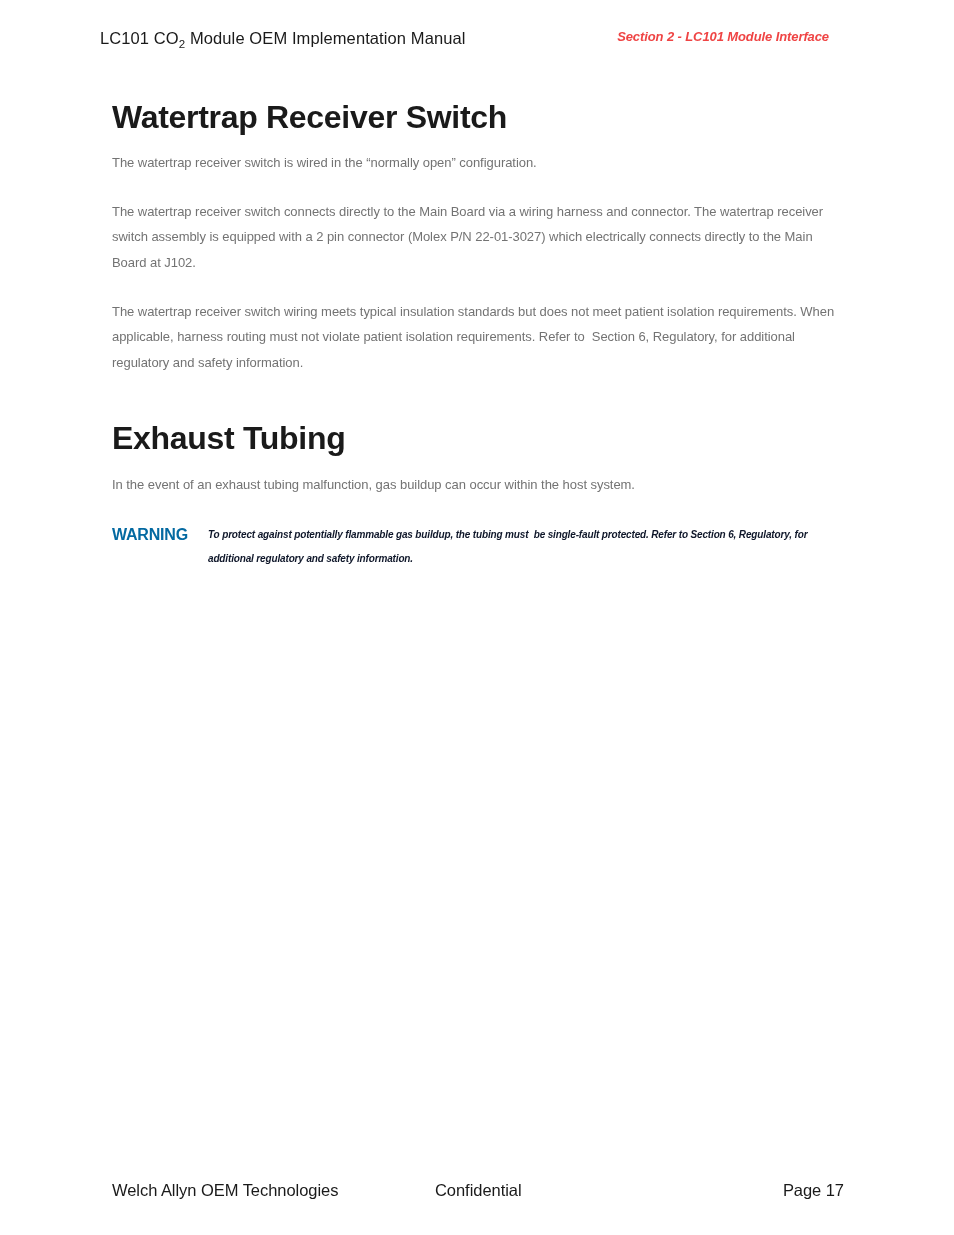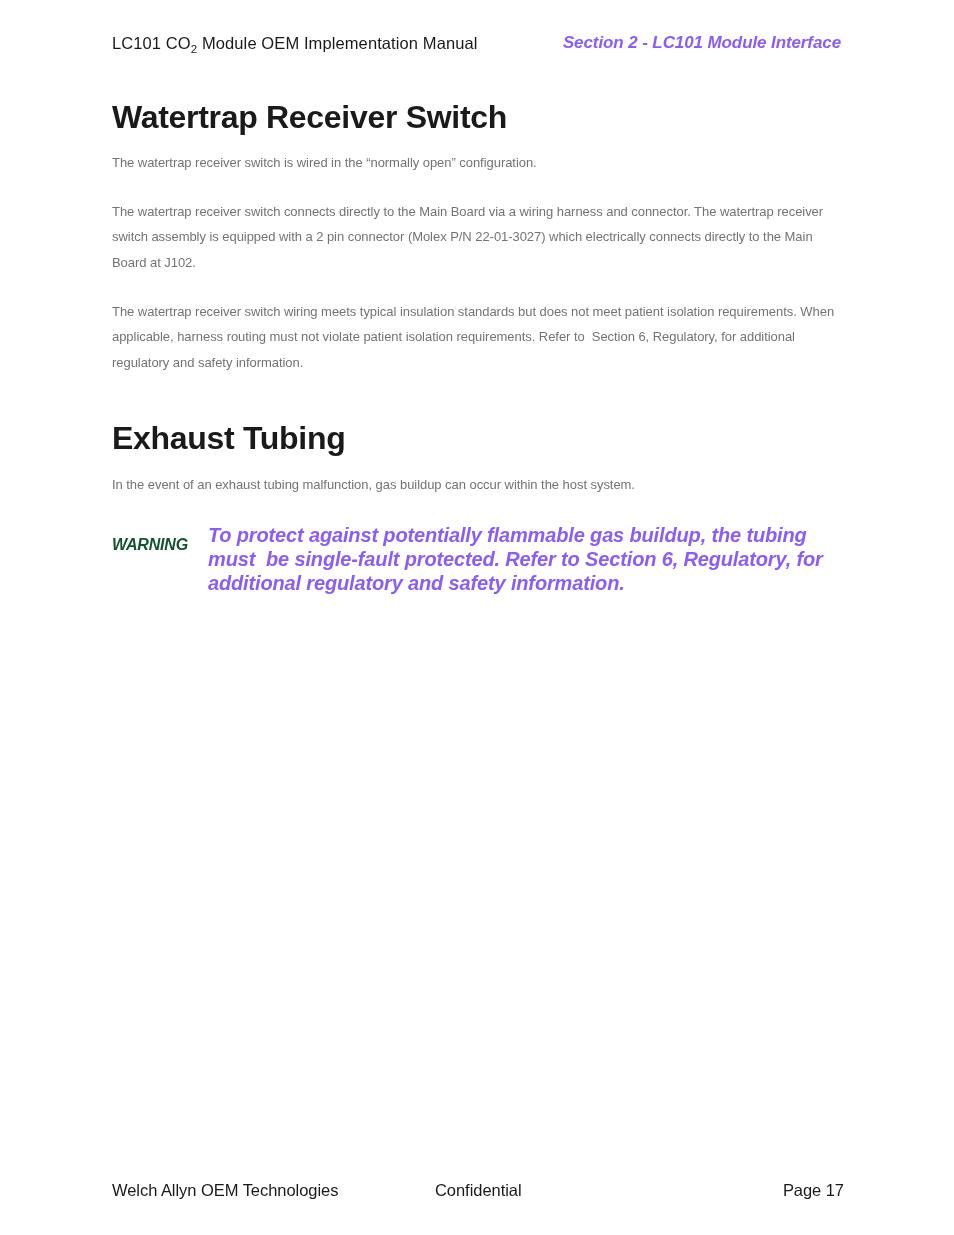--- a/index.html
+++ b/index.html
@@ -20,47 +20,47 @@
     margin: 0 auto;
     background: #ffffff;
     overflow: hidden;
     box-sizing: border-box;
   }
 
   
   .page-header {
     position: absolute;
     top: 29px;
-    left: 112px;
+    left: 100px;
     width: 729px;
     height: 24px;
     display: flex;
-    align-items: flex-end;
+    align-items: flex-start;
     justify-content: space-between;
   }
   .header-left {
     font-family: "Liberation Sans", sans-serif;
     font-size: 16.5px;
     font-weight: 400;
     color: #1a1a1a;
     letter-spacing: 0.1px;
     white-space: nowrap;
   }
   .header-left sub {
     font-size: 11.5px;
     vertical-align: baseline;
     position: relative;
     top: 3.5px;
   }
   .header-right {
     font-family: "Liberation Sans", sans-serif;
-    font-size: 17px;
+    font-size: 13px;
     font-weight: bold;
     font-style: italic;
-    color: #8b5cf6;
+    color: #ef4444;
     letter-spacing: -0.1px;
     white-space: nowrap;
   }
 
   
   .content {
     position: absolute;
     top: 100px;
     left: 112px;
     width: 732px;
@@ -101,34 +101,32 @@
     align-items: flex-start;
     margin-top: 26px;
     width: 732px;
   }
   .warning-label {
     flex: 0 0 auto;
     width: 96px;
     font-family: "Liberation Sans", sans-serif;
     font-size: 16px;
     font-weight: bold;
-    font-style: italic;
-    color: #14532d;
+    color: #0369a1;
     line-height: 24px;
     letter-spacing: -0.2px;
     white-space: nowrap;
-    margin-top: 10px;
   }
   .warning-text {
     flex: 1 1 auto;
     font-family: "Liberation Sans", sans-serif;
-    font-size: 20px;
+    font-size: 10px;
     font-weight: bold;
     font-style: italic;
-    color: #8b5cf6;
+    color: #0f172a;
     line-height: 24px;
     letter-spacing: -0.15px;
     white-space: pre-wrap;
   }
 
   
   .page-footer {
     position: absolute;
     bottom: 40px;
     left: 112px;

